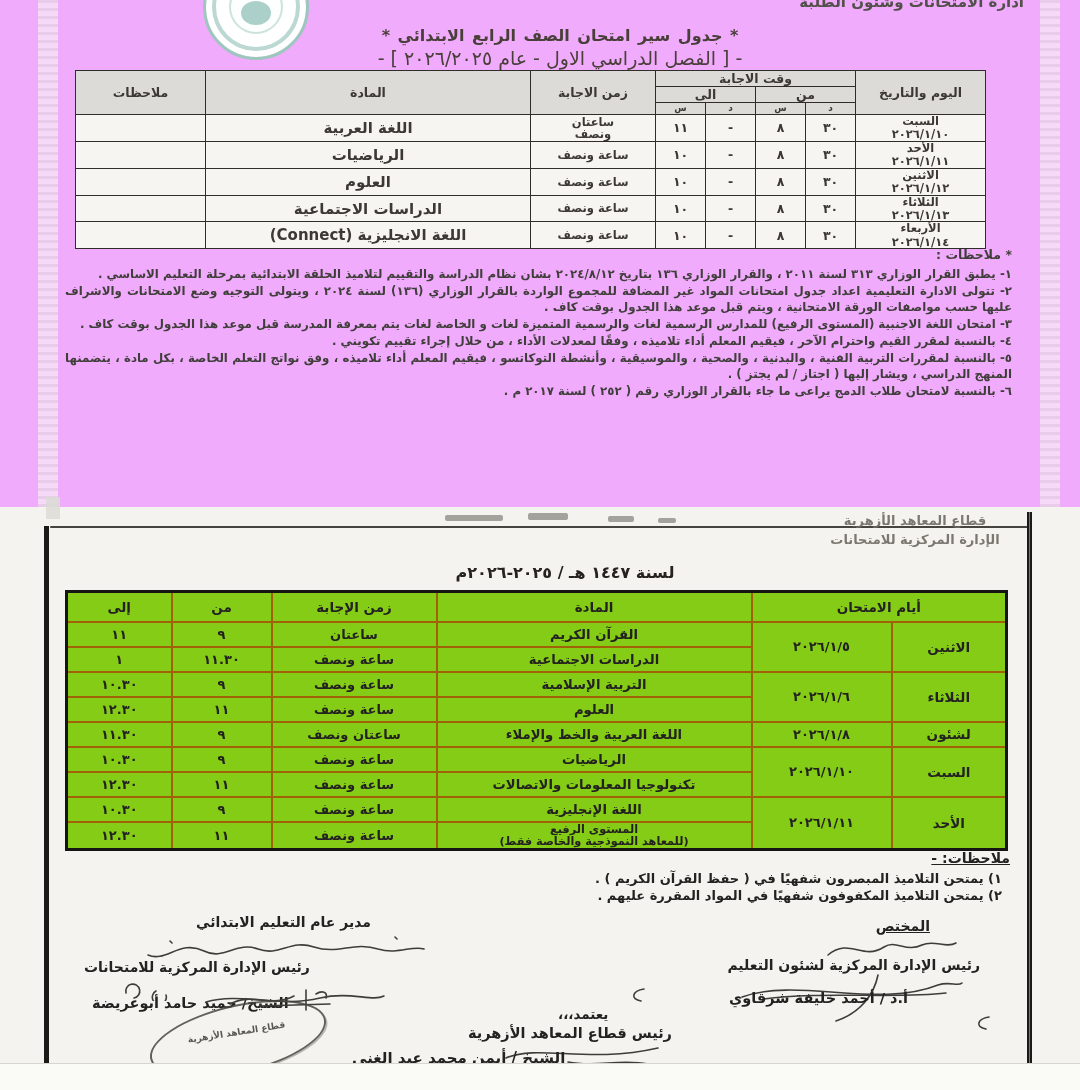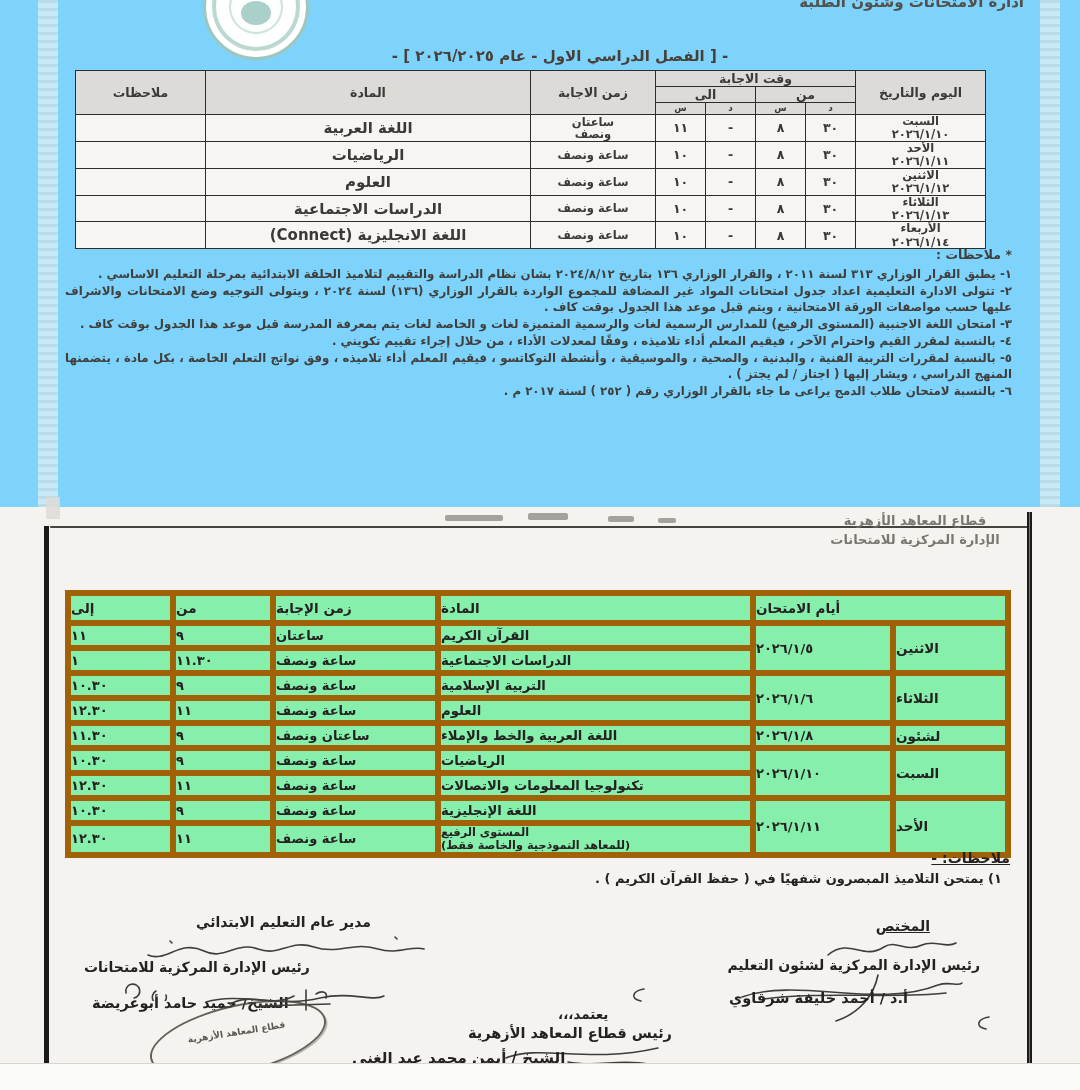--- a/index.html
+++ b/index.html
@@ -1,34 +1,34 @@
 <!DOCTYPE html>
 <html lang="ar"><head>
 <meta charset="utf-8">
 <style>
   html,body{margin:0;padding:0;background:#eceae6;}
   body{font-family:"DejaVu Sans", sans-serif;}
   .canvas{position:relative;width:1080px;height:1090px;overflow:hidden;background:#f6f5f2;direction:rtl;}
 
   
-  .page1{position:absolute;left:0;top:0;width:1080px;height:507px;background:#7dd3fc;}
+  .page1{position:absolute;left:0;top:0;width:1080px;height:507px;background:#f0abfc;}
   .torn{position:absolute;top:0;height:507px;width:20px;
         background:repeating-linear-gradient(180deg,#e3e2dd 0 3px,#f9f8f5 3px 8px);opacity:.6;}
   .torn-left{left:38px;}
   .torn-right{left:1040px;}
   .logo{position:absolute;left:203px;top:-46px;width:100px;height:100px;border-radius:50%;
         border:3px solid #9ec6bf;background:#fdfefe;
         box-shadow:inset 0 0 0 6px #ffffff, inset 0 0 0 10px #bcd8d2, inset 0 0 0 23px #ffffff, inset 0 0 0 25px #cde3de;}
   .logo-core{position:absolute;left:50%;top:56%;transform:translate(-50%,-50%);
         width:30px;height:24px;border-radius:50%;background:#8fc0b8;opacity:.75;}
   .dept{position:absolute;right:56px;top:-7px;font-size:15px;font-weight:bold;color:#53504b;letter-spacing:.4px;}
   .p1title1{position:absolute;left:40px;right:0;top:26px;text-align:center;
         font-size:16px;font-weight:bold;color:#493f39;word-spacing:2px;}
   .p1title2{position:absolute;left:40px;right:0;top:47px;text-align:center;
-        font-size:15px;font-weight:bold;color:#493f39;}
+        font-size:19px;font-weight:normal;color:#493f39;}
 
   table{border-collapse:collapse;table-layout:fixed;direction:rtl;}
   .t1{position:absolute;left:75px;top:70px;width:910px;}
   .t1 th,.t1 td{border:1.6px solid #2e2d2a;font-weight:bold;color:#3b3835;
         text-align:center;vertical-align:middle;padding:0;overflow:hidden;}
   .t1 thead th{background:#dcdbd7;font-size:12.5px;}
   .t1 thead tr.h1{height:16px;}
   .t1 thead tr.h2{height:14px;}
   .t1 thead tr.h3{height:12px;}
   .t1 thead .tiny{font-size:9px;line-height:1;}
@@ -55,22 +55,22 @@
   .smudge{position:absolute;background:#55534e;opacity:.5;border-radius:2px;filter:blur(.6px);}
   .stamphdr{position:absolute;right:40px;top:5px;width:250px;text-align:center;
         font-size:13px;font-weight:bold;color:#6e6b64;opacity:.9;filter:blur(.35px);
         line-height:1.45;letter-spacing:-.3px;}
   .p2title1{position:absolute;left:50px;right:0;top:26px;text-align:center;
         font-size:18px;font-weight:bold;color:#26231f;}
   .p2title2{position:absolute;left:50px;right:0;top:56px;text-align:center;
         font-size:16px;font-weight:bold;color:#26231f;}
 
   .t2{position:absolute;left:65px;top:83px;width:940px;border:3px solid #161513;}
-  .t2 th,.t2 td{border:6px solid #a16207;font-weight:bold;color:#232220;
-        text-align:left;vertical-align:middle;padding:0;background:#86efac;overflow:hidden;}
+  .t2 th,.t2 td{border:2px solid #a16207;font-weight:bold;color:#232220;
+        text-align:center;vertical-align:middle;padding:0;background:#84cc16;overflow:hidden;}
   .t2 thead tr{height:30px;}
   .t2 thead th{font-size:13.5px;}
   .t2 tbody tr{height:25px;}
   .t2 td{font-size:13px;}
   .t2 .subj2{font-size:13.2px;}
   .t2 .small2{font-size:11.3px;line-height:1.15;}
   .t2 .day2{font-size:13.5px;}
   .t2 .date2{font-size:13px;}
 
   .n2title{position:absolute;right:70px;top:343px;font-size:14px;font-weight:bold;
@@ -98,20 +98,21 @@
 
   <section class="page1">
     <div class="torn torn-left"></div>
     <div class="torn torn-right"></div>
 
     <div class="logo">
       <div class="logo-core"></div>
     </div>
 
     <div class="dept">ادارة الامتحانات وشئون الطلبة</div>
+    <div class="p1title1">* جدول سير امتحان الصف الرابع الابتدائي *</div>
     <div class="p1title2">- [ الفصل الدراسي الاول - عام ٢٠٢٦/٢٠٢٥ ] -</div>
 
     <table class="t1">
       <colgroup>
         <col style="width:130px">
           <col style="width:50px">
           <col style="width:50px">
         <col style="width:50px">
           <col style="width:50px">
           <col style="width:125px">
@@ -227,20 +228,21 @@
     <div class="smudge" style="left:445px;top:8px;width:58px;height:6px"></div>
     <div class="smudge" style="left:528px;top:6px;width:40px;height:7px"></div>
     <div class="smudge" style="left:608px;top:9px;width:26px;height:6px"></div>
     <div class="smudge" style="left:658px;top:11px;width:18px;height:5px"></div>
 
     <div class="stamphdr">
       <div>قطاع المعاهد الأزهرية</div>
       <div>الإدارة المركزية للامتحانات</div>
     </div>
 
+    <div class="p2title2">لسنة ١٤٤٧ هـ / ٢٠٢٥-٢٠٢٦م</div>
 
     <table class="t2">
       <colgroup>
         <col style="width:115px">
           <col style="width:140px">
           <col style="width:315px">
         <col style="width:165px">
           <col style="width:100px">
           <col style="width:105px">
       </colgroup>
@@ -317,20 +319,21 @@
 (للمعاهد النموذجية والخاصة فقط)</td>
           <td>ساعة ونصف</td>
           <td>١١</td>
           <td>١٢.٣٠</td>
         </tr>
       </tbody>
     </table>
 
     <div class="n2title">ملاحظات: -</div>
     <div class="n2line" style="top:364px">١) يمتحن التلاميذ المبصرون شفهيًا في ( حفظ القرآن الكريم ) .</div>
+    <div class="n2line" style="top:381px">٢) يمتحن التلاميذ المكفوفون شفهيًا في المواد المقررة عليهم .</div>
 
     <div class="sg u" style="right:150px;top:411px;font-size:14px">المختص</div>
     <svg class="sig-svg" style="right:118px;top:426px" width="140" height="30" viewBox="0 0 140 30">
       <path d="M6 22 C28 4 40 28 62 14 C74 6 84 20 100 12 C112 6 124 16 134 10"></path>
     </svg>
     <div class="sg" style="right:100px;top:450px;font-size:14px">رئيس الإدارة المركزية لشئون التعليم</div>
     <svg class="sig-svg" style="right:112px;top:462px" width="240" height="55" viewBox="0 0 240 55">
       <path d="M14 28 C70 8 150 40 210 16 C222 12 230 18 234 14"></path>
       <path d="M150 6 C146 26 132 44 108 52"></path>
       <path d="M36 30 C90 22 170 30 218 24"></path>

